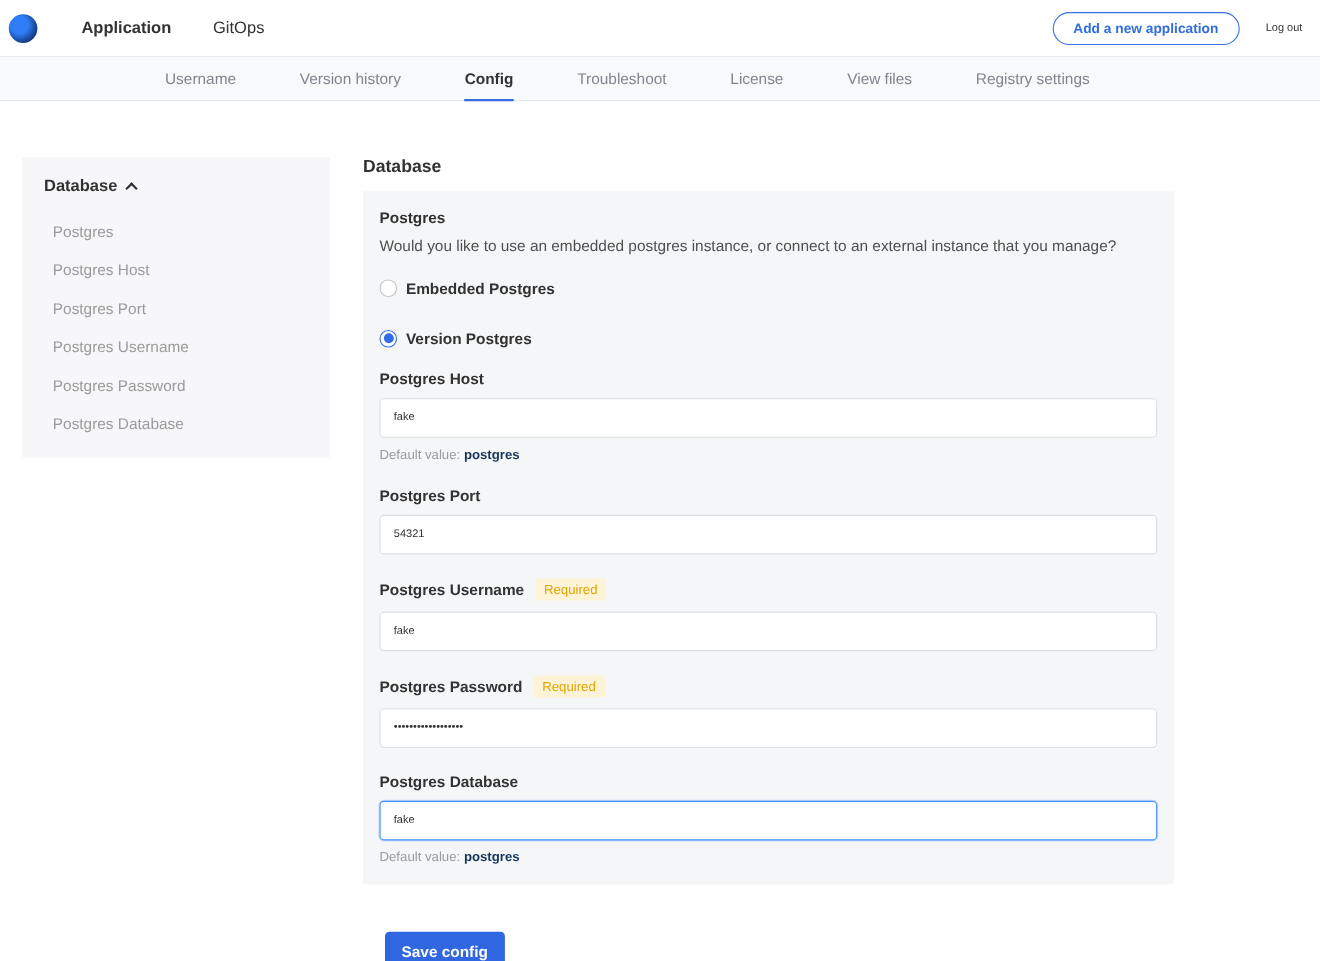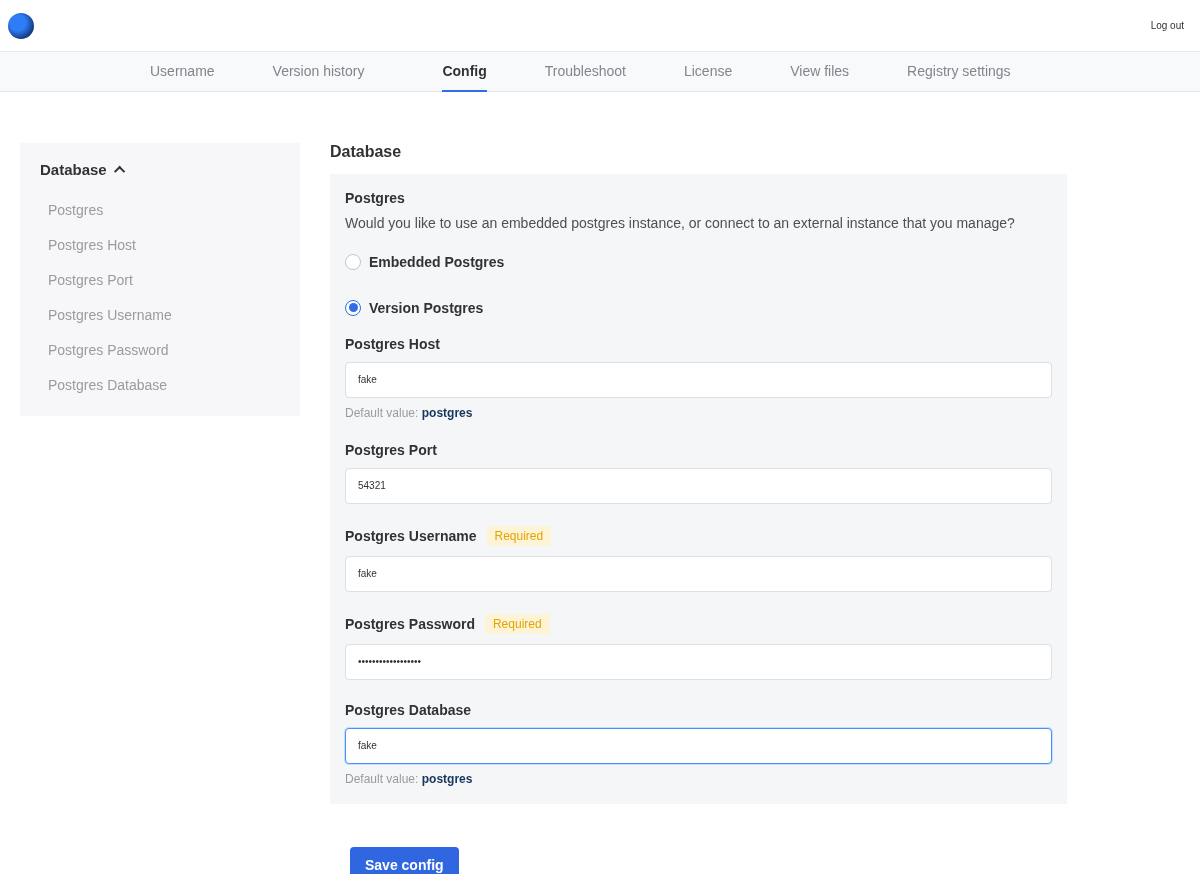--- a/index.html
+++ b/index.html
@@ -19,21 +19,21 @@
   .add-app-btn { height:30px; padding:0 18px; border-radius:16px; background:#fff;
     border:1px solid #3b6fe6; color:#2f6de0; font-weight:700; font-size:12.5px;
     font-family:inherit; cursor:pointer; }
   .logout { font-size:10px; color:#323232; cursor:pointer; }
 
   
   .subnav { height:40px; background:#f7f9fb; border-bottom:1px solid #e2e5e8;
     display:flex; gap:58px; padding-left:150px; }
   .subnav-item { font-size:14px; color:#80868d; display:flex; align-items:center;
     height:40px; cursor:pointer; border-bottom:2px solid transparent; }
-  .subnav-item.active { color:#323232; font-weight:600; border-bottom:2px solid #326de6;margin-left:20px; }
+  .subnav-item.active { color:#323232; font-weight:600; border-bottom:2px solid #326de6; }
 
   
   .main { display:flex; padding:51px 20px 0 20px; align-items:flex-start; }
 
   .sidebar { width:280px; background:#f7f7f9; padding:18px 20px 14px 20px; flex:0 0 auto; }
   .sidebar-group-header { display:flex; align-items:center; gap:10px; font-size:15px;
     font-weight:700; color:#323232; margin-bottom:14px; cursor:pointer; }
   .chev-up { width:8px; height:8px; border-left:2px solid #323232; border-top:2px solid #323232;
     transform:rotate(45deg) translateY(2px); display:inline-block; }
   .sidebar-item { font-size:14px; color:#9b9b9b; height:35px; display:flex;
@@ -72,21 +72,26 @@
     border:none; border-radius:4px; color:#fff; font-weight:700; font-size:14px;
     font-family:inherit; cursor:pointer; display:inline-block; }
 </style>
 </head>
 <body>
 
 
 
 <header class="top-nav">
   <div class="logo"></div>
+  <nav class="top-tabs">
+    <div class="top-tab active">Application</div>
+    <div class="top-tab">GitOps</div>
+  </nav>
   <div class="top-right">
+    <button class="add-app-btn">Add a new application</button>
     <span class="logout">Log out</span>
   </div>
 </header>
 
 <nav class="subnav">
   <div class="subnav-item">Username</div>
   <div class="subnav-item">Version history</div>
   <div class="subnav-item active">Config</div>
   <div class="subnav-item">Troubleshoot</div>
   <div class="subnav-item">License</div>

